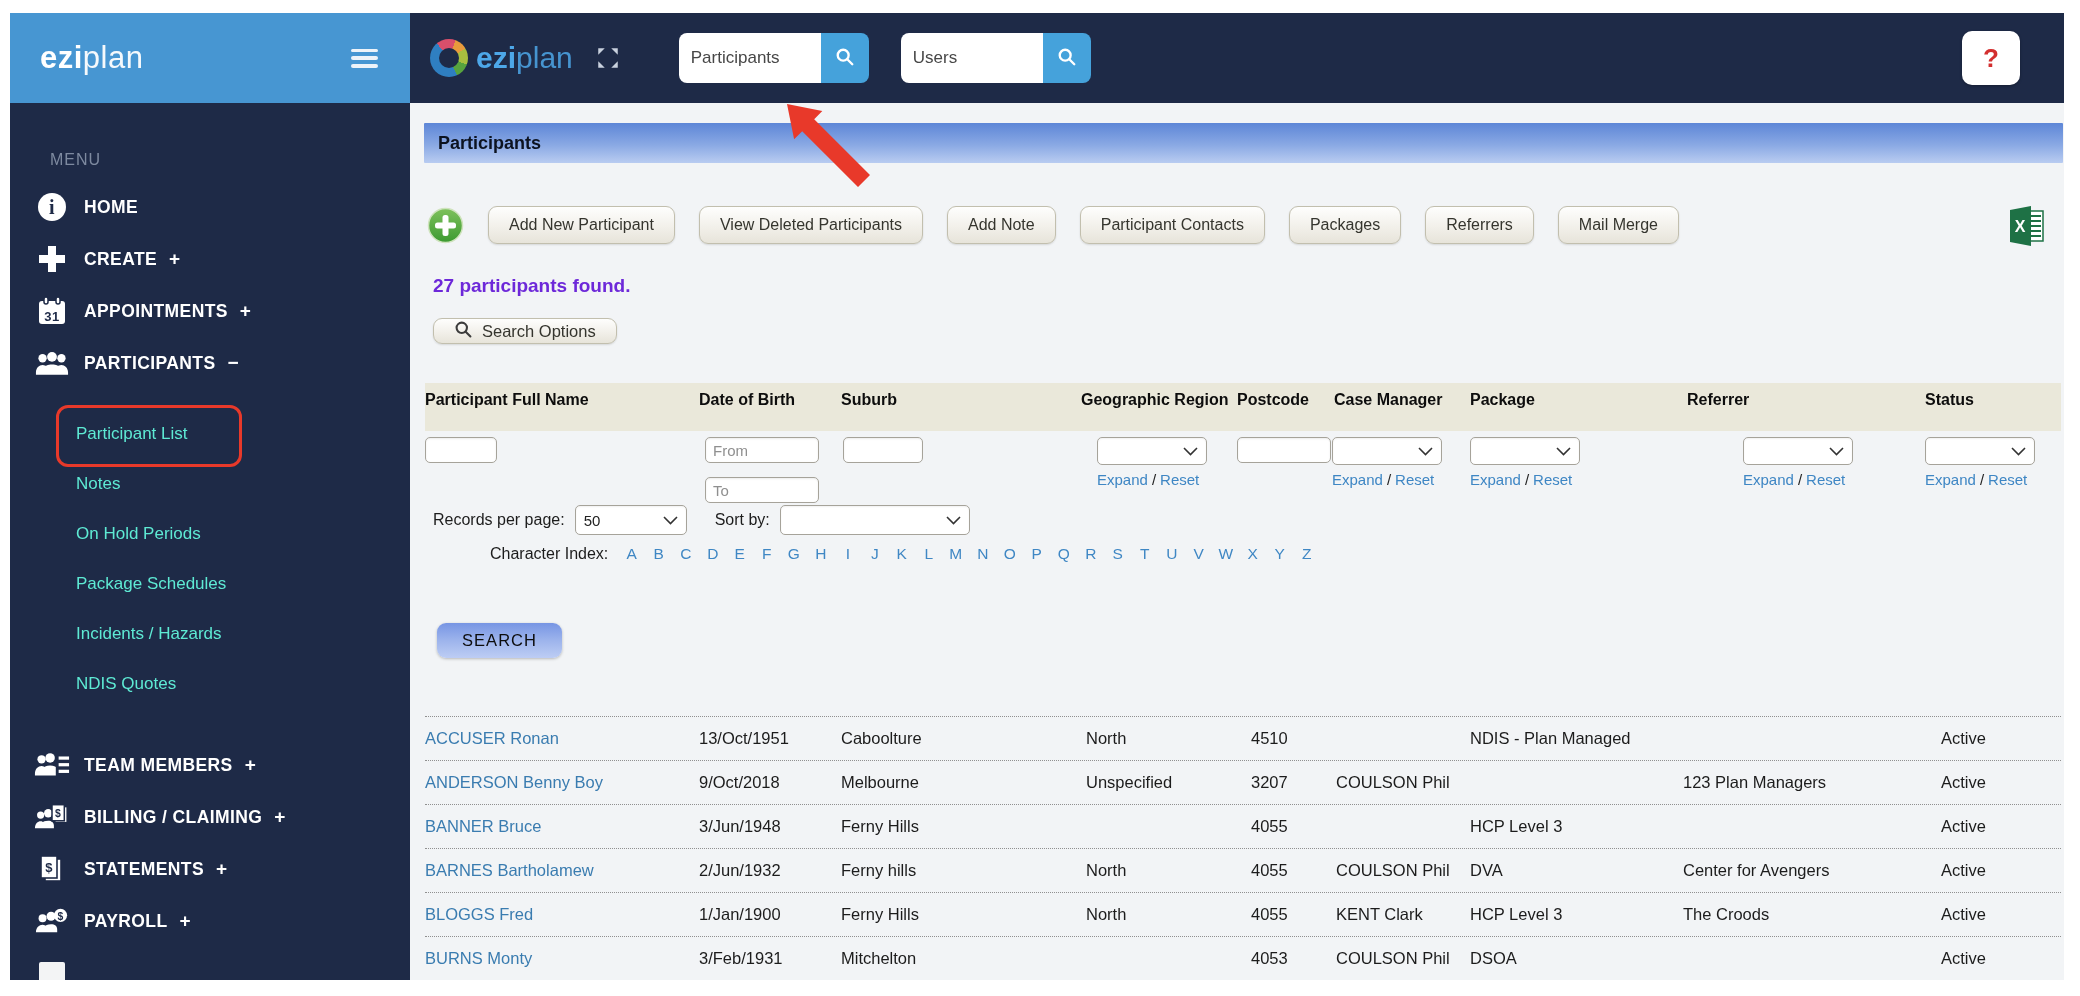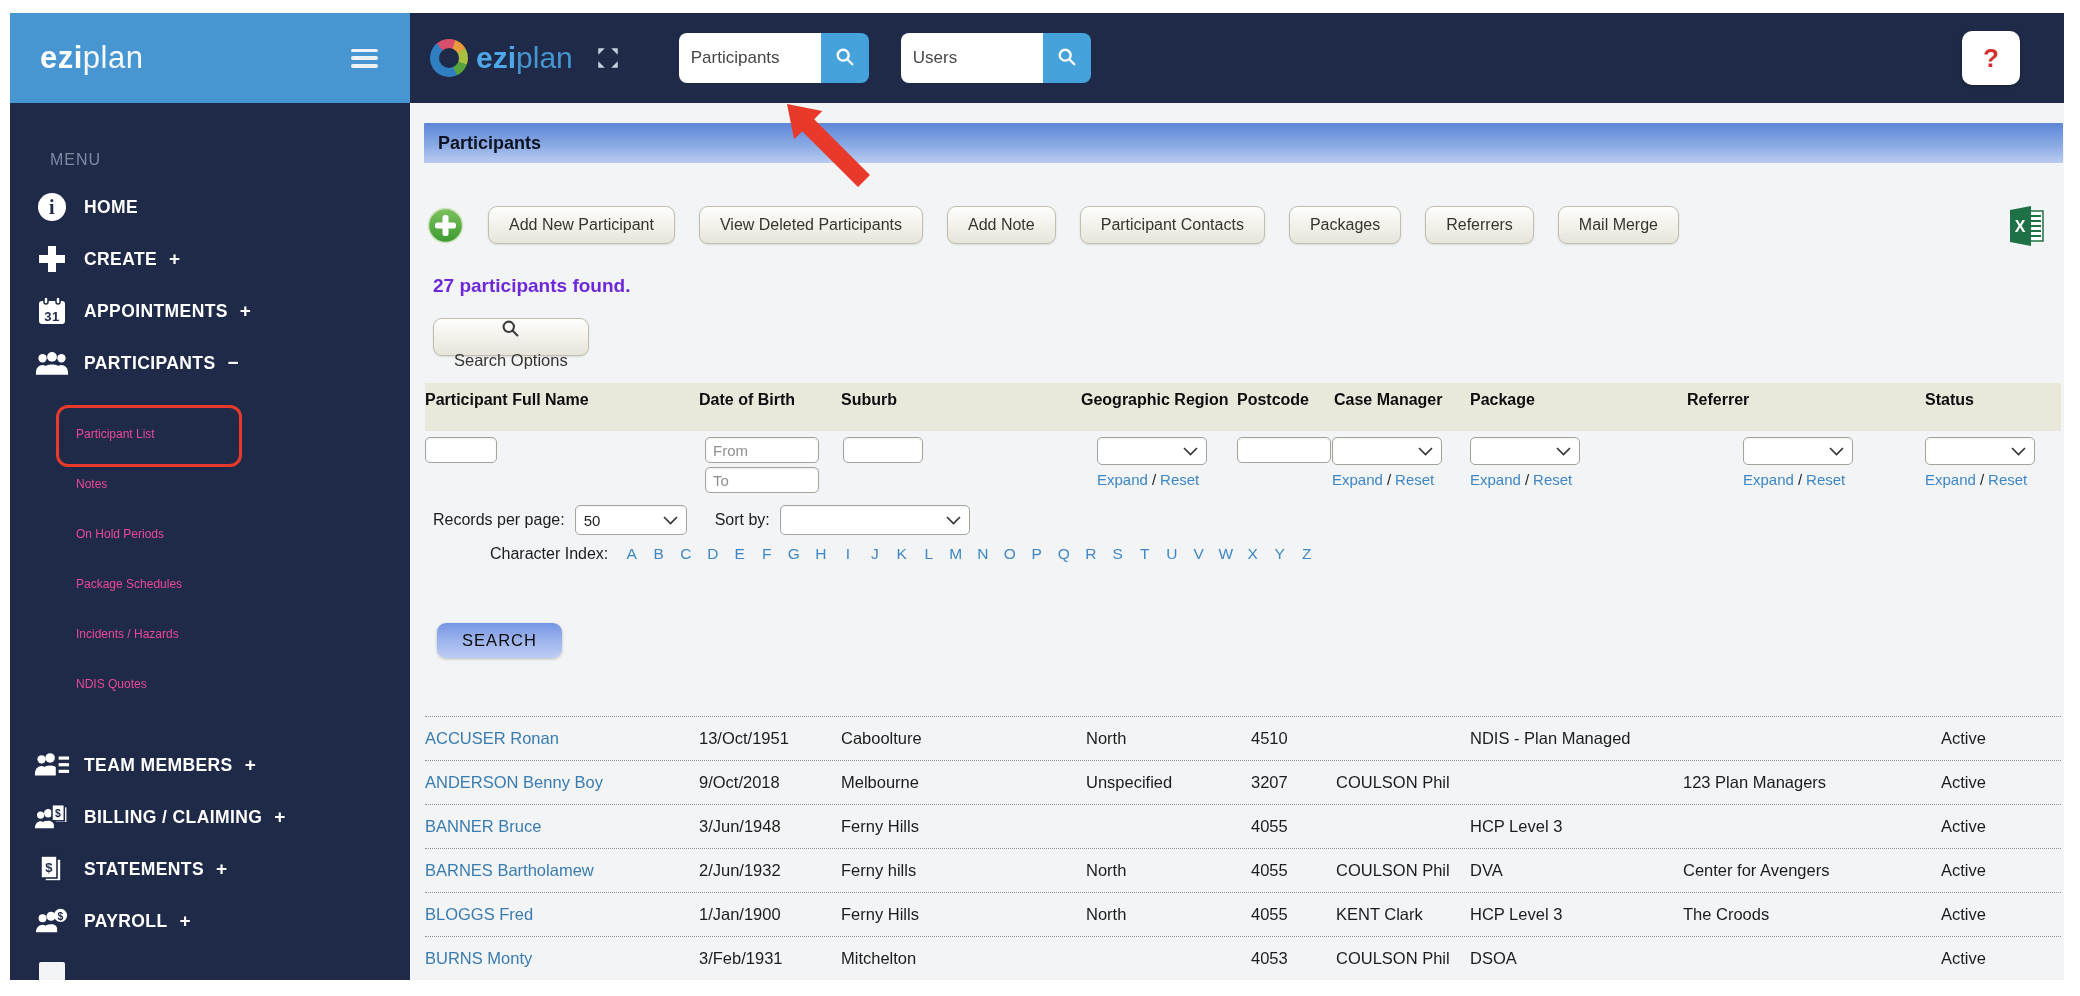--- a/index.html
+++ b/index.html
@@ -16,21 +16,21 @@
   .hamburger{width:27px;height:19px;display:flex;flex-direction:column;justify-content:space-between;cursor:pointer;}
   .hamburger i{display:block;height:3.5px;background:#edf3f9;border-radius:2px;}
   .sb-body{padding:0;}
   .menu-label{margin:48px 0 0 40px;height:30px;color:#7e8aa0;font-size:16px;letter-spacing:1px;}
   .sb-item{height:52px;display:flex;align-items:center;padding-left:22px;color:#fff;font-weight:bold;font-size:17.5px;letter-spacing:.4px;cursor:pointer;}
   .sb-item:first-of-type{margin-top:14px;}
   .sb-ico{width:40px;display:flex;justify-content:center;flex:0 0 40px;}
   .sb-item .lbl{margin-left:12px;white-space:nowrap;}
   .sb-item .sfx{margin-left:12px;font-size:19px;font-weight:bold;}
   .submenu{list-style:none;margin:20px 0 0 0;padding:0;}
-  .submenu li{height:50px;display:flex;align-items:center;padding-left:66px;color:#ec4899;font-size:12px;position:relative;cursor:pointer;}
+  .submenu li{height:50px;display:flex;align-items:center;padding-left:66px;color:#5eead4;font-size:17px;position:relative;cursor:pointer;}
   .red-ring{position:absolute;left:46px;top:-4px;width:180px;height:56px;border:3px solid #e8392a;border-radius:12px;pointer-events:none;}
   .sb-bottom{margin-top:30px;}
   .stub{opacity:.95;}
 
   
   .topbar{position:absolute;left:400px;top:0;width:1654px;height:90px;background:#1e2a47;display:flex;align-items:center;}
   .tb-logo{display:flex;align-items:center;margin-left:20px;}
   .ring{width:38px;height:38px;border-radius:50%;position:relative;display:inline-block;
         background:conic-gradient(from -40deg,#d94f6b 0 60deg,#e89b3c 60deg 100deg,#a8bf3f 100deg 150deg,#57a33e 150deg 195deg,#2f7fc1 195deg 360deg);}
   .ring::after{content:"";position:absolute;inset:9px;border-radius:50%;background:#1e2a47;}
@@ -54,41 +54,41 @@
         display:flex;align-items:center;padding-left:14px;box-sizing:border-box;
         font-size:18px;font-weight:bold;color:#0c1320;}
   .toolbar{position:absolute;left:17px;top:100px;right:8px;height:44px;display:flex;align-items:center;}
   .btn{background:linear-gradient(180deg,#fefefd 0%,#f2f0ea 55%,#e7e4da 100%);border:1px solid #c2bfae;border-radius:9px;
         height:38px;padding:0 20px;font-size:16px;color:#35352e;font-family:"Liberation Sans",sans-serif;
         cursor:pointer;box-shadow:0 1px 2px rgba(0,0,0,.12);white-space:nowrap;}
   .toolbar .btn{margin-left:24px;}
   .greenplus{cursor:pointer;display:flex;}
   .excel{position:absolute;right:10px;top:2px;cursor:pointer;}
   .results{position:absolute;left:23px;top:172px;font-size:19px;font-weight:bold;color:#6d28d9;}
-  .searchopts{position:absolute;left:23px;top:215px;height:38px;display:flex;align-items:center;gap:9px;font-size:16.5px;flex-direction:column;}
+  .searchopts{position:absolute;left:23px;top:215px;height:26px;display:flex;align-items:center;gap:9px;font-size:16.5px;}
   .thead{position:absolute;left:15px;right:3px;top:280px;height:48px;background:#eae8da;}
   .cols{display:grid;grid-template-columns:274px 142px 240px 130px 115px 142px 215px 240px 1fr;}
   .thead .hc{font-weight:bold;font-size:16px;padding-top:8px;white-space:nowrap;color:#0d0d0d;}
   .hc.c-postcode{padding-left:26px;}.hc.c-cm{padding-left:8px;}.hc.c-pkg{padding-left:2px;}
   .hc.c-ref{padding-left:4px;}.hc.c-status{padding-left:2px;}
 
   .frow{position:absolute;left:15px;right:3px;top:326px;}
   .fin{height:26px;border:1px solid #a6a39a;border-radius:5px;background:#fff;box-shadow:inset 0 1px 2px rgba(0,0,0,.08);
        font-size:15px;padding:0 7px;box-sizing:border-box;font-family:"Liberation Sans",sans-serif;color:#701a75;outline:none;}
   .fin::placeholder{color:#8f8f8f;}
   .fcell{padding-top:8px;}
   .fselect{width:110px;height:28px;border:1px solid #a6a39a;border-radius:5px;background:#fff;display:flex;align-items:center;
        justify-content:flex-end;padding-right:8px;box-sizing:border-box;cursor:pointer;box-shadow:inset 0 1px 2px rgba(0,0,0,.06);}
   .er{margin-top:6px;font-size:15px;white-space:nowrap;}
   .er a{color:#3e86c4;text-decoration:none;cursor:pointer;}
   .er .sl{color:#222;margin:0 4px;}
   .f-name input{width:72px;margin-left:0;}
   .f-dob{margin-left:6px;}
   .f-dob input{width:114px;display:block;}
-  .f-dob input + input{margin-top:4px;}
+  .f-dob input + input{margin-top:14px;}
   .f-suburb input{width:80px;margin-left:2px;}
   .f-region{margin-left:16px;}
   .f-postcode input{width:94px;margin-left:26px;}
   .f-cm{margin-left:6px;}
   .f-pkg{margin-left:2px;}
   .f-ref{margin-left:60px;}
   .f-status{margin-left:2px;}
 
   .recrow{position:absolute;left:23px;top:400px;height:34px;display:flex;align-items:center;font-size:16px;}
   .recsel{width:112px;height:30px;margin-left:10px;}

